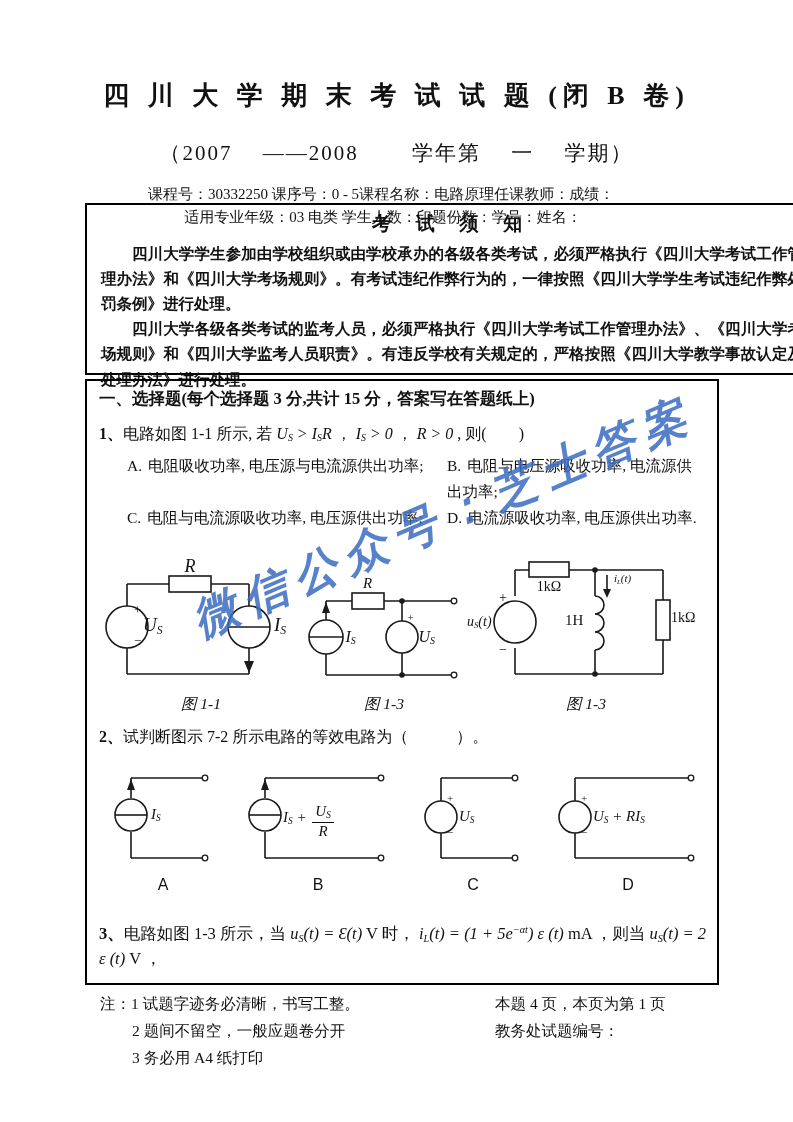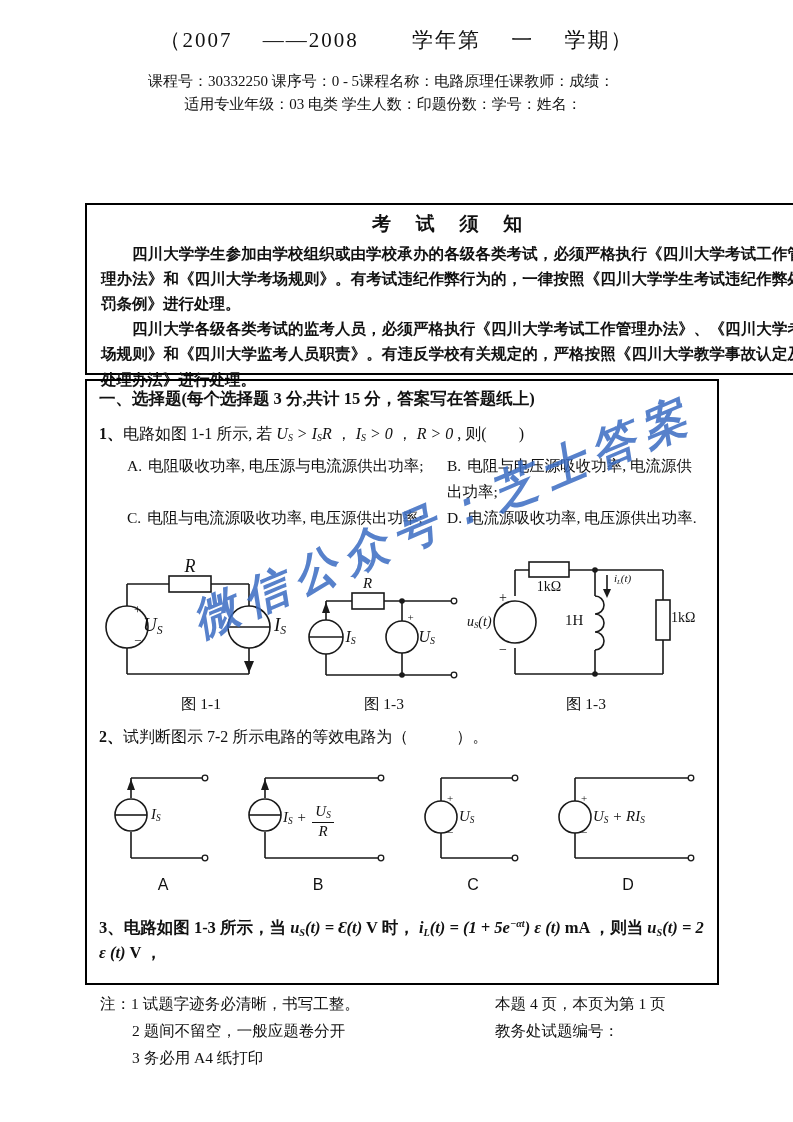--- a/index.html
+++ b/index.html
@@ -54,29 +54,29 @@
   }
   .opt .letter { margin-right:6px; }
 
   .figrow {
     display:flex; justify-content:space-between; align-items:flex-end;
     margin-top:26px; padding:0 2px;
   }
   .fig { position:relative; }
   .fig svg { display:block; }
   .fig .lbl { position:absolute; white-space:nowrap; line-height:1.1; }
-  .figlabel { text-align:center; font-size:15.5px; margin-top:6px; }
+  .figlabel { text-align:center; font-size:15.5px; margin-top:6px;font-style:italic; }
 
   .q2row {
     display:flex; justify-content:flex-start; gap:26px;
     margin:16px 0 0 10px;
   }
   .qletter { text-align:center; font-size:16px; font-family:"Liberation Sans",sans-serif; margin-top:8px; }
 
-  .q3stem { font-size:16.5px; margin-top:22px; line-height:1.5;font-weight:bold; }
+  .q3stem { font-size:16.5px; margin-top:28px; line-height:1.5; }
   .q3line2 { font-size:17px; margin:16px 0 0 18px; }
 
   .mv { font-style:italic; font-family:"Liberation Serif",serif; }
   sub { font-size:0.62em; vertical-align:-0.25em; }
   sup { font-size:0.62em; vertical-align:0.55em; }
   .frac { display:inline-block; text-align:center; vertical-align:-0.9em; line-height:1.05; margin:0 2px; }
   .fnum { display:block; border-bottom:1.3px solid #111; padding:0 3px 1px; }
   .fden { display:block; padding-top:1px; }
 
   .watermark {
@@ -101,20 +101,21 @@
   svg .src { stroke:#1a1a1a; stroke-width:1.6; fill:#ffffff; }
   svg .dot { fill:#1a1a1a; stroke:none; }
   svg .term { stroke:#1a1a1a; stroke-width:1.3; fill:#ffffff; }
   svg .ah { fill:#1a1a1a; stroke:none; }
 </style>
 </head>
 <body>
 
 <div class="page">
 
+  <div class="title">四 川 大 学 期 末 考 试 试 题 (闭 B 卷)</div>
   <div class="subtitle">（2007　 ——2008　　 学年第　 一　 学期）</div>
 
   <div class="inforow r1">
     <span>课程号：30332250 课序号：0 - 5</span>
     <span>课程名称：电路原理</span>
     <span>任课教师：</span>
     <span>成绩：</span>
   </div>
   <div class="inforow r2">
     <span>适用专业年级：03 电类 学生人数：</span>

